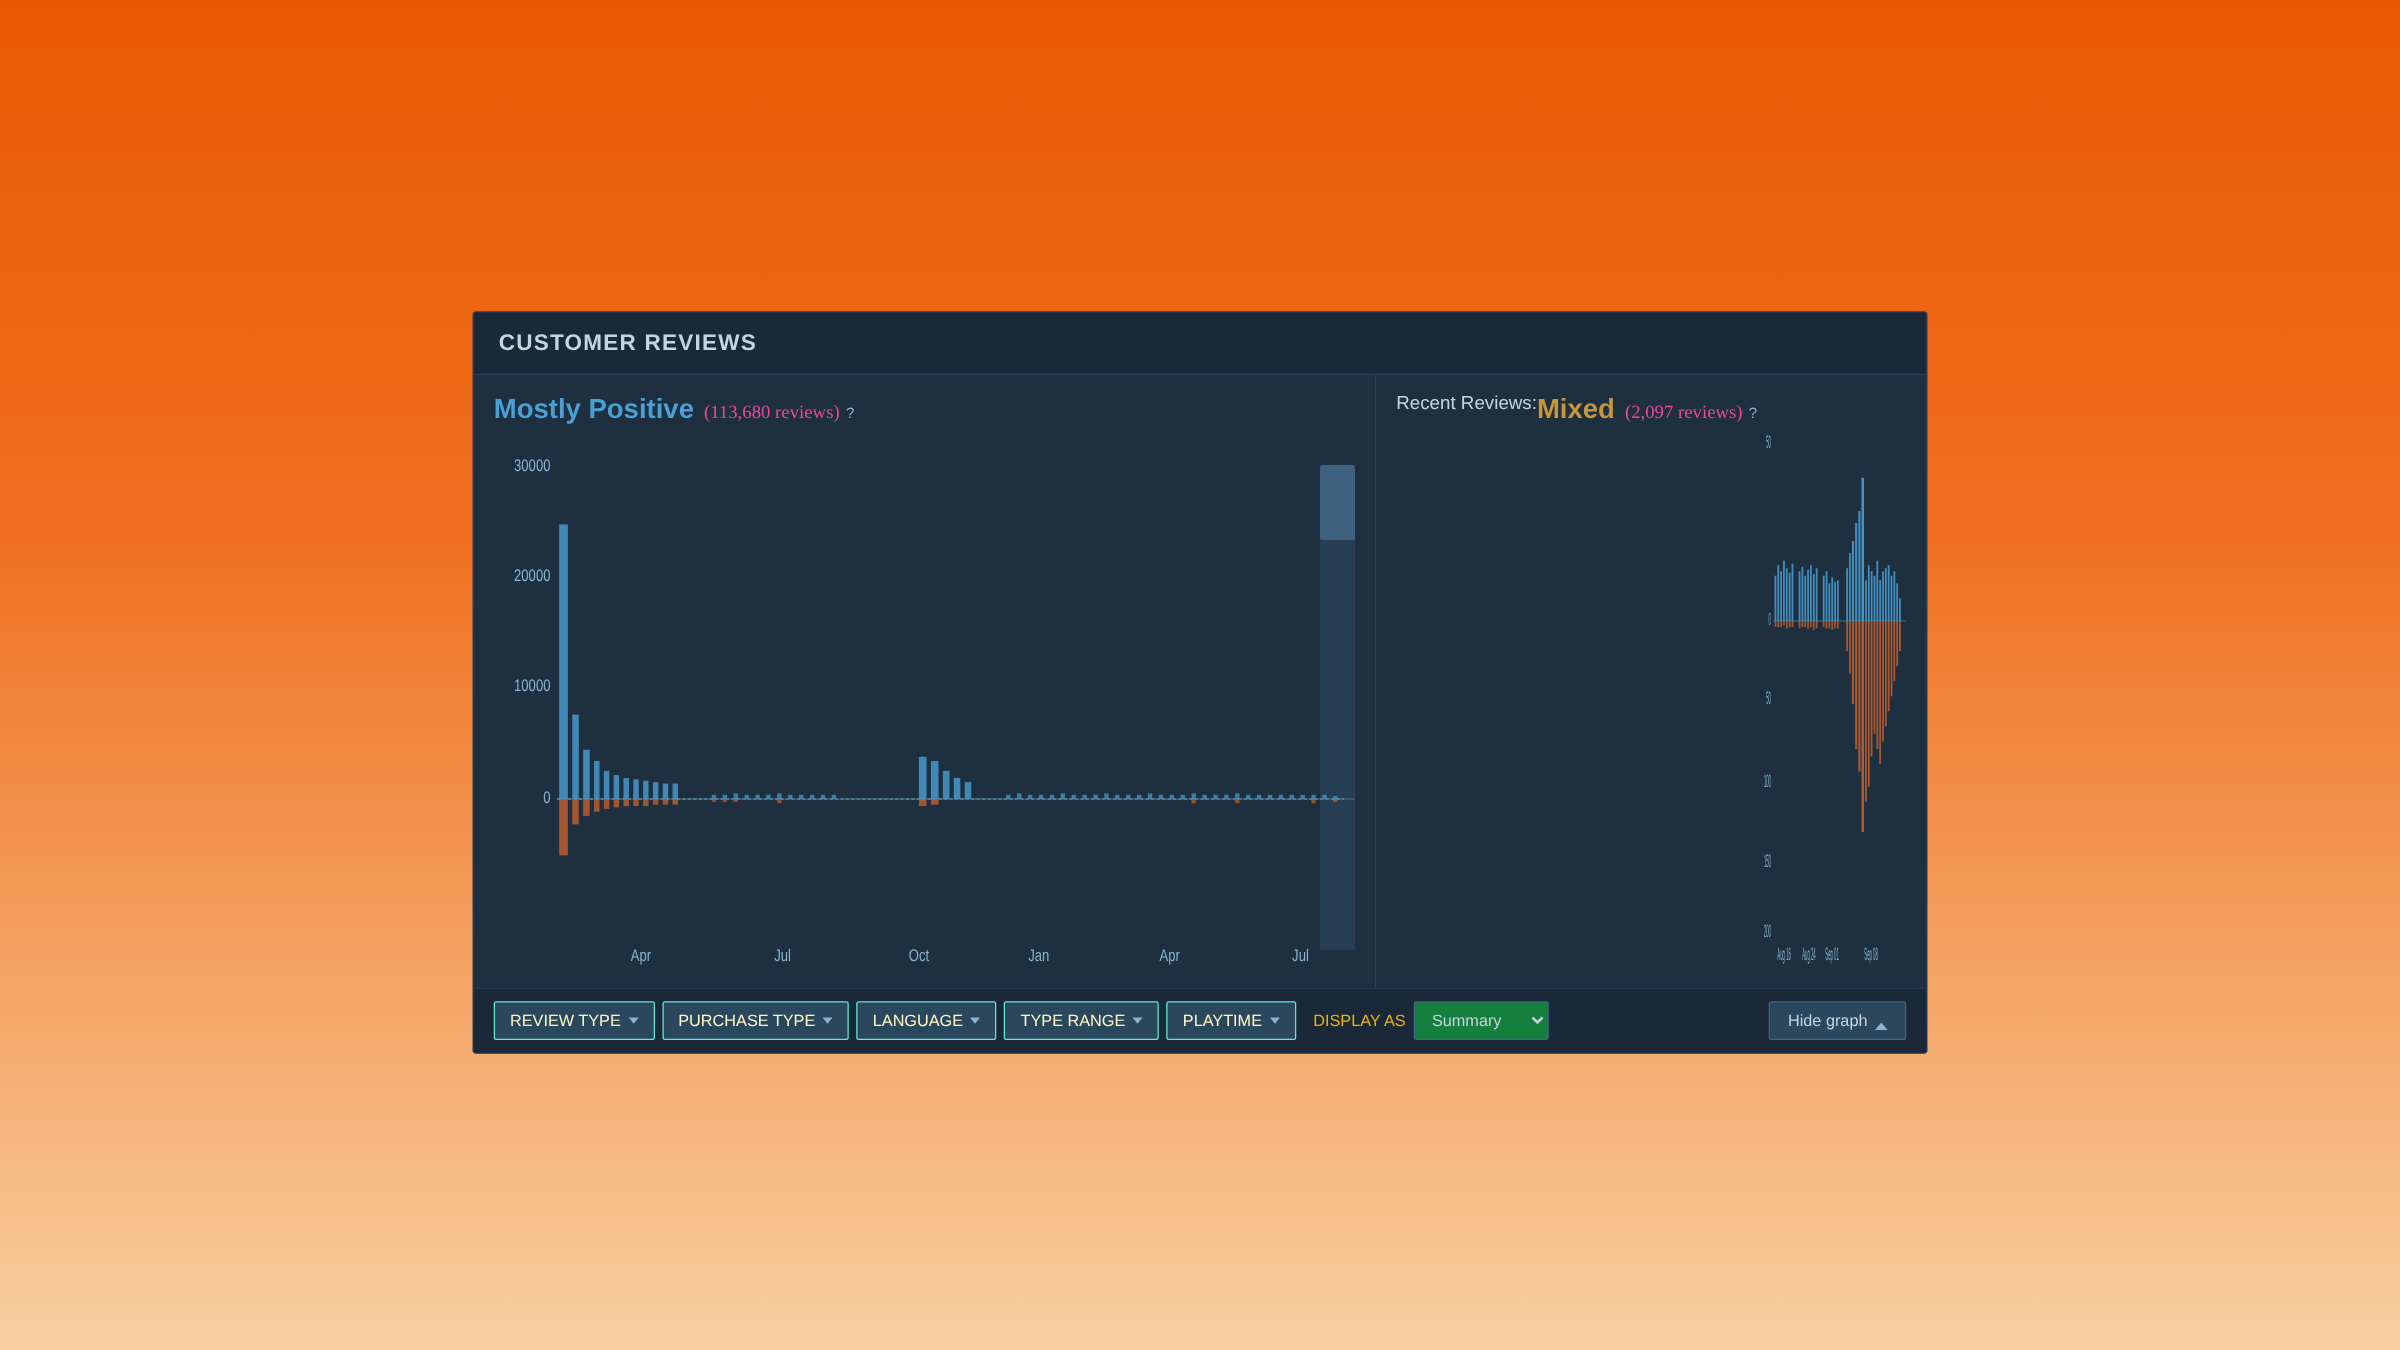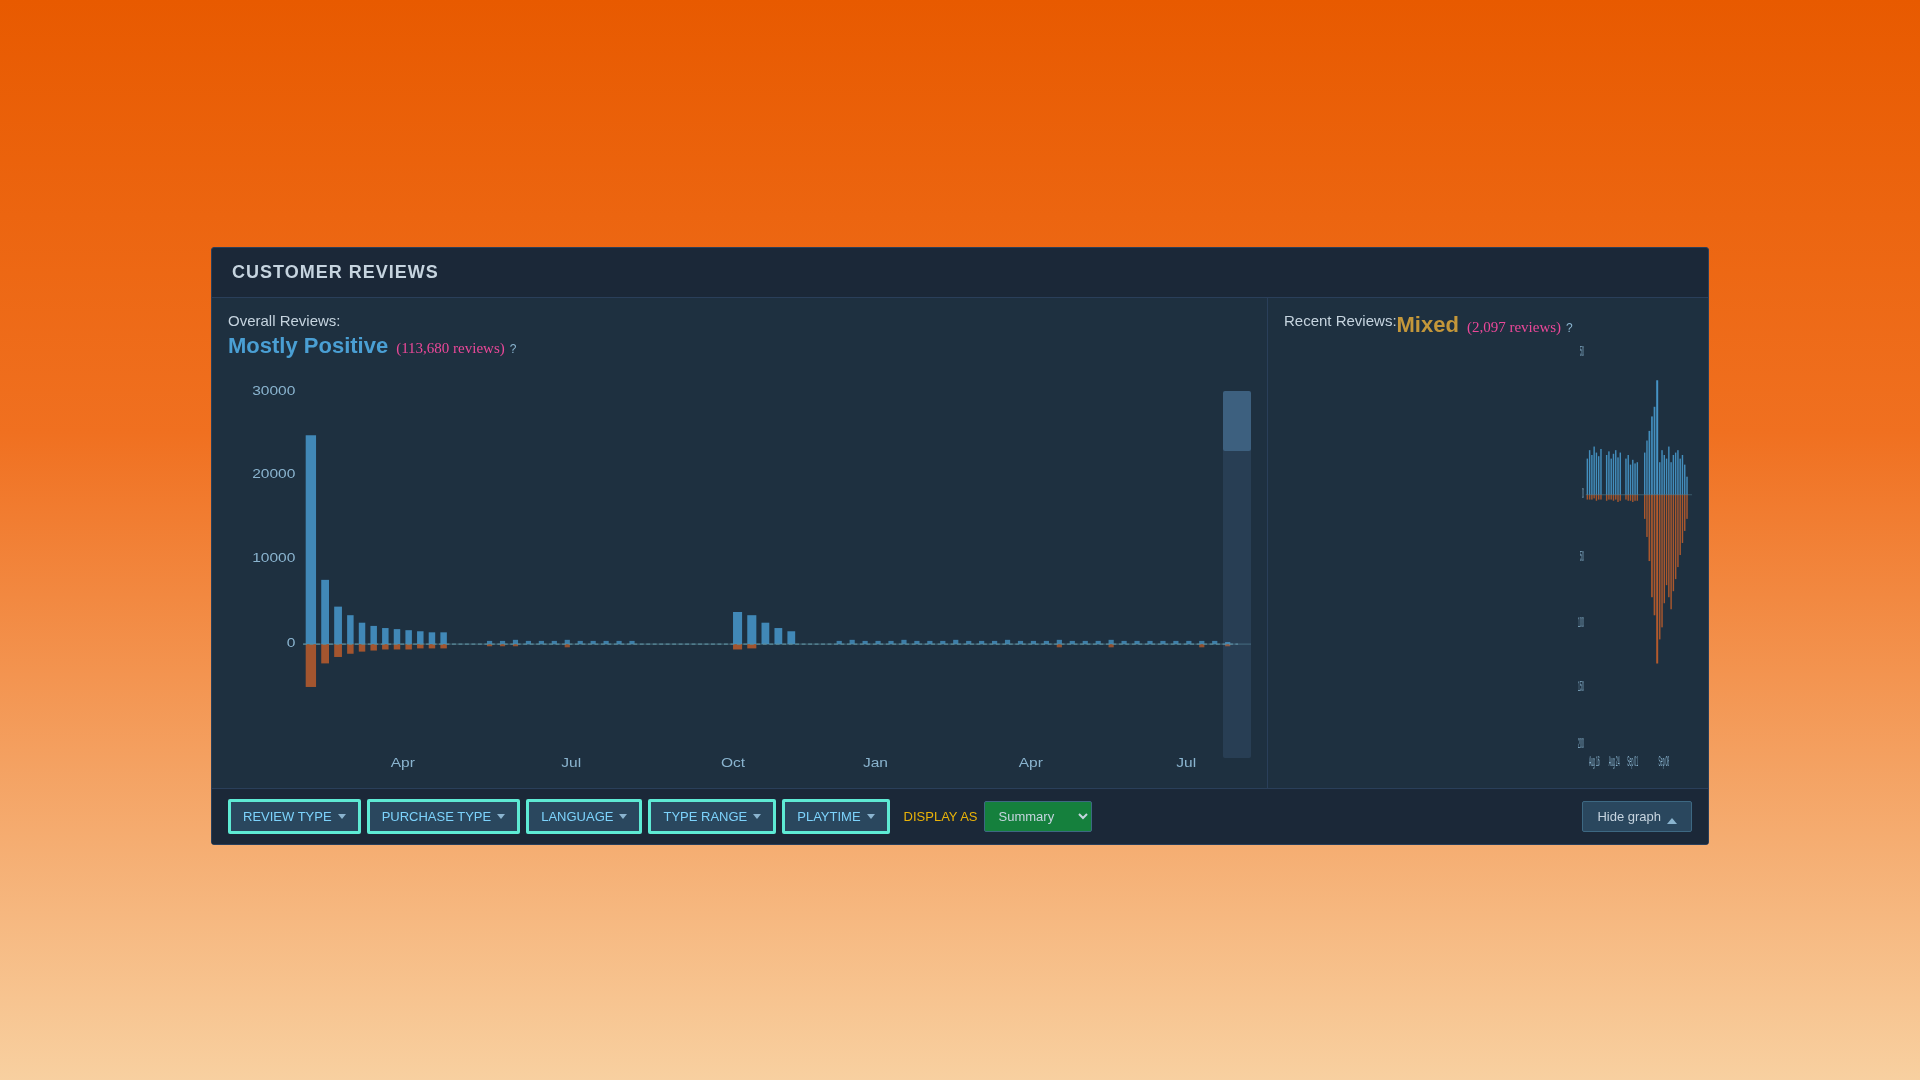--- a/index.html
+++ b/index.html
@@ -7,21 +7,21 @@
       width: 1920px;
       height: 1080px;
       background: linear-gradient(to bottom, #e85a00 0%, #f07020 40%, #f8d0a0 100%);
       display: flex;
       align-items: center;
       justify-content: center;
       font-family: Arial, sans-serif;
       overflow: hidden;
     }
     .main-panel {
-      width: 1498px;
+      width: 1164px;
       background: #1b2838;
       border: 1px solid #2a3f5a;
       border-radius: 3px;
       margin-top: 12px;
     }
     .panel-header {
       padding: 14px 20px;
       border-bottom: 1px solid #2a3f5a;
     }
     .panel-title {
@@ -91,22 +91,22 @@
       background: #1b2838;
       border-top: 1px solid #2a3f5a;
       padding: 10px 16px;
       display: flex;
       align-items: center;
       gap: 6px;
       flex-wrap: wrap;
     }
     .filter-btn {
       background: #2a475e;
-      border: 3px solid #5eead4;
-      color: #7dd3fc;
+      border: 1px solid #5eead4;
+      color: #fef9c3;
       padding: 7px 12px;
       font-size: 13px;
       cursor: pointer;
       border-radius: 2px;
       display: flex;
       align-items: center;
       gap: 6px;
       white-space: nowrap;
     }
     .filter-btn .arrow {
@@ -178,21 +178,20 @@
 <body>
 
 <div class="main-panel">
   <div class="panel-header">
     <span class="panel-title">CUSTOMER REVIEWS</span>
   </div>
 
   <div class="reviews-container">
 
     <div class="overall-section">
-      <div class="section-label">Overall Reviews:</div>
       <div class="rating-row">
         <span class="review-rating rating-positive">Mostly Positive</span>
         <span class="review-count">(113,680 reviews)</span>
         <span class="help-icon">?</span>
       </div>
       <div class="chart-area">
         <svg class="chart-svg" viewBox="0 0 790 380" preserveAspectRatio="none">
 
           <text x="52" y="22" class="axis-label" font-size="12" fill="#8ab4cf" text-anchor="end">30000</text>
           <text x="52" y="100" class="axis-label" font-size="12" fill="#8ab4cf" text-anchor="end">20000</text>

